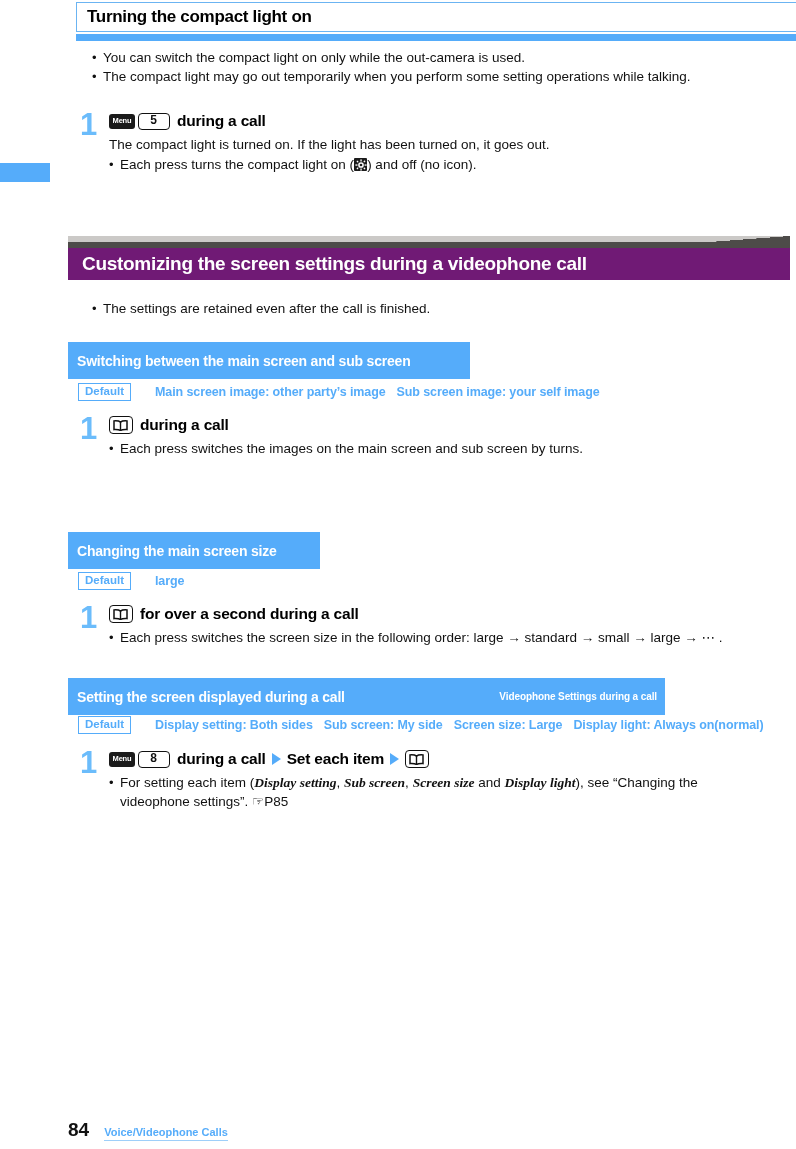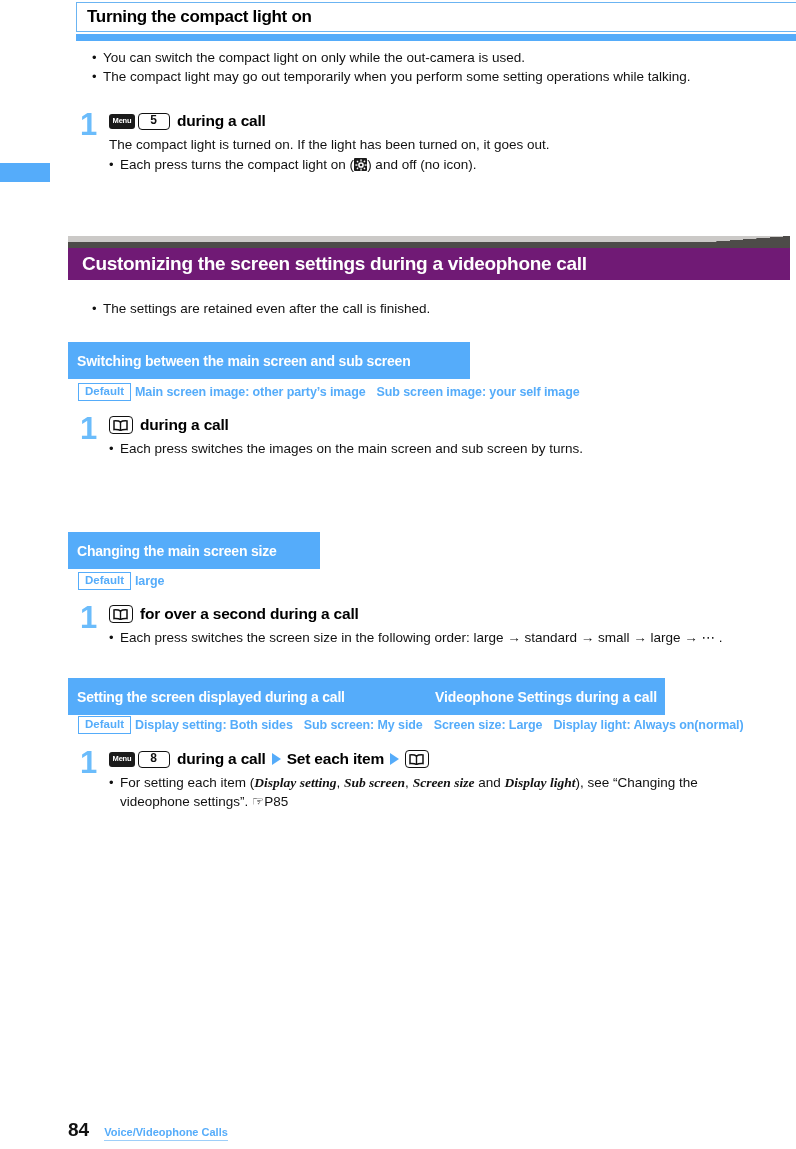--- a/index.html
+++ b/index.html
@@ -227,21 +227,21 @@
   }
   .subhead-title {
     color: #ffffff;
     font-size: 14px;
     font-weight: bold;
     letter-spacing: -0.2px;
     white-space: nowrap;
   }
   .subhead-tag {
     color: #ffffff;
-    font-size: 14px;
+    font-size: 10px;
     font-weight: bold;
     white-space: nowrap;
     margin-left: auto;
     letter-spacing: -0.1px;
     text-align: right;
   }
 
   
   .default-row {
     position: absolute;
@@ -254,21 +254,21 @@
     color: #55acfa;
     font-size: 11.5px;
     font-weight: bold;
     padding: 1px 6px 2px 6px;
     line-height: 13px;
   }
   .default-values {
     color: #55acfa;
     font-size: 12.5px;
     font-weight: bold;
-    margin-left: 4px;
+    margin-left: 24px;
     letter-spacing: -0.1px;
   }
   .default-values span { margin-right: 11px; }
   .default-values span:last-child { margin-right: 0; }
 
   
   .swap-table {
     display: grid;
     grid-template-columns: 212px 58px auto;
     font-size: 13.5px;

